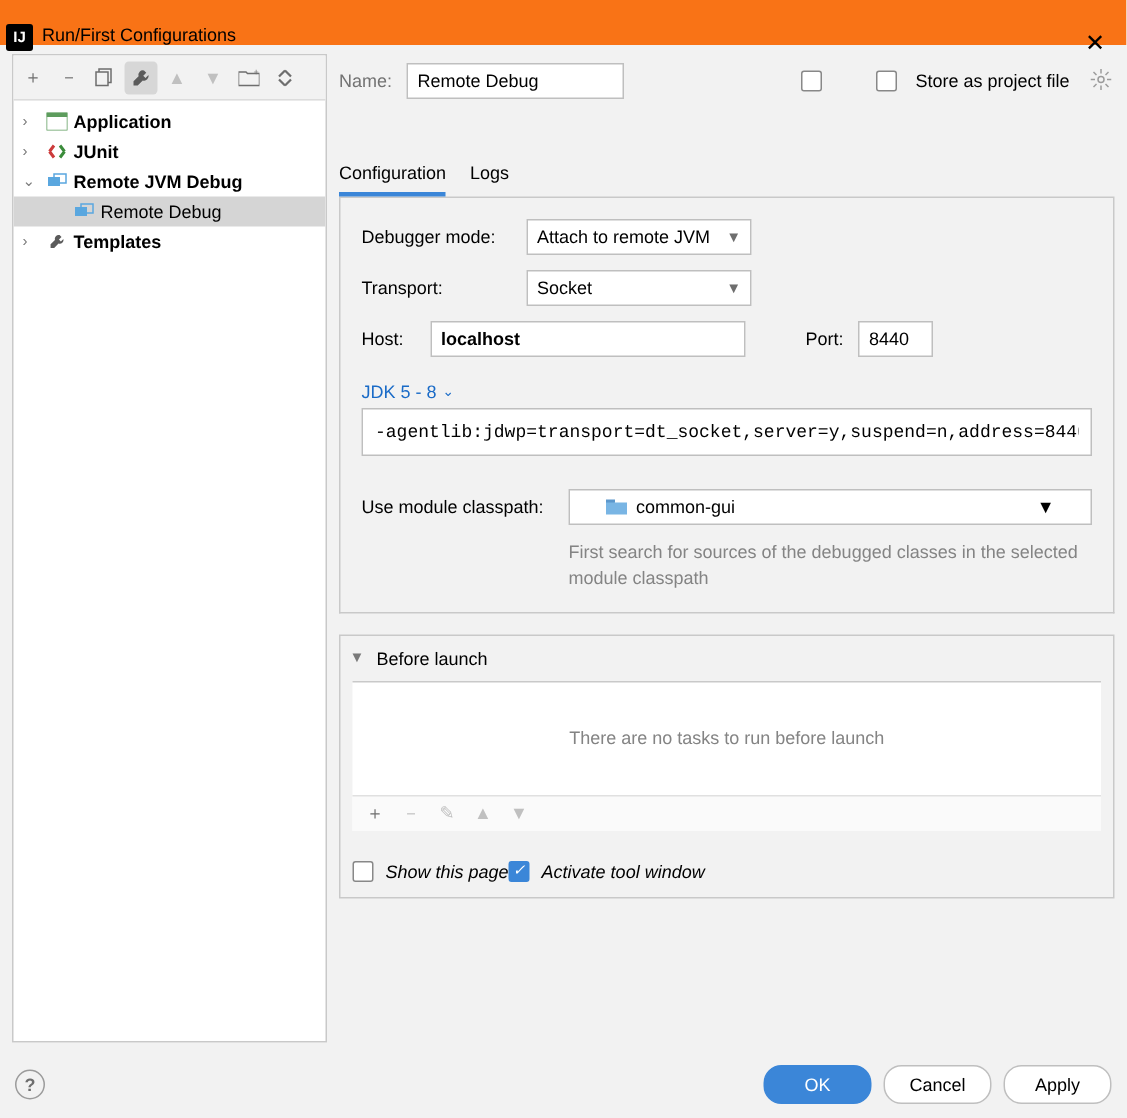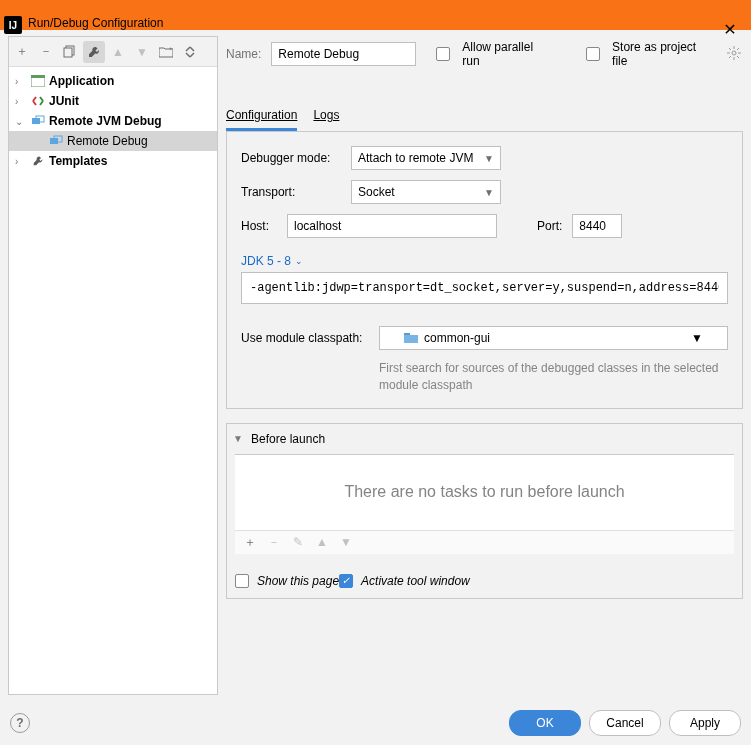--- a/index.html
+++ b/index.html
@@ -139,21 +139,20 @@
   .gear {
     width:16px; height:16px;
     color:#9b9b9b;
   }
   .tabs {
     display:flex;
     gap:16px;
     border-bottom: 1px solid #c9c9c9;
     padding: 0 0 0 0;
     margin-top: 30px;
-    text-decoration: underline;
   }
   .tab {
     padding: 6px 0;
     cursor:pointer;
     color:#000;
     border-bottom: 3px solid transparent;
     font-size:12px;
   }
   .tab.active {
     border-bottom-color:#3b86d8;
@@ -237,21 +236,21 @@
     height:100px;
     position:relative;
   }
   .bl-empty {
     position:absolute;
     top:0;left:0;right:0;bottom:24px;
     display:flex;
     align-items:center;
     justify-content:center;
     color:#848484;
-    font-size:16px;
+    font-size:12px;
   }
   .bl-toolbar {
     position:absolute;
     left:0; right:0; bottom:0;
     height:24px;
     border-top:1px solid #e0e0e0;
     display:flex;
     align-items:center;
     gap:2px;
     padding:0 4px;
@@ -302,21 +301,21 @@
     border-color:#3b86d8;
     color:#fff;
   }
   .spacer { flex:1; }
 </style>
 </head>
 <body>
 
 <div class="titlebar">
   <div class="app-icon">IJ</div>
-  <div class="title">Run/Debug Configuration</div>
+  <div class="title">Run/First Configurations</div>
   <div class="close-x">✕</div>
 </div>
 
 <div class="body">
 
   <div class="left-panel">
     <div class="left-toolbar">
       <div class="tb-btn">＋</div>
       <div class="tb-btn">－</div>
       <div class="tb-btn">
@@ -397,21 +396,20 @@
     </div>
   </div>
 
   <div class="right-panel">
 
     <div class="row name-row">
       <span class="label">Name:</span>
       <input class="text-input" style="width: 145px;" value="Remote Debug">
       <div class="spacer"></div>
       <span class="checkbox"></span>
-      <span>Allow parallel run</span>
       <span style="width:14px"></span>
       <span class="checkbox"></span>
       <span>Store as project file</span>
       <span class="gear" style="margin-left:4px">
         <svg width="14" height="14" viewBox="0 0 14 14">
             <circle cx="7" cy="7" r="2" fill="none" stroke="#9b9b9b"></circle>
             <g stroke="#9b9b9b">
               <line x1="7" y1="0" x2="7" y2="3"></line>
               <line x1="7" y1="11" x2="7" y2="14"></line>
               <line x1="0" y1="7" x2="3" y2="7"></line>
@@ -443,21 +441,21 @@
       <div class="form-row">
         <span class="form-label">Transport:</span>
         <div class="select">
           <span>Socket</span>
           <span class="chev">▼</span>
         </div>
       </div>
 
       <div class="form-row">
         <span class="form-label" style="width:36px">Host:</span>
-        <input class="text-input" style="width: 210px;" value="localhost">
+        <input class="text-input" style="width: 210px; font-weight: bold;" value="localhost">
         <span style="width:20px"></span>
         <span>Port:</span>
         <input class="text-input" style="width: 50px;" value="8440">
       </div>
 
       <div class="form-row" style="margin-bottom:4px; margin-top:16px; justify-content:space-between">
         <span class="link">
           <span>JDK 5 - 8</span>
           <span style="font-size:9px">⌄</span>
         </span>

